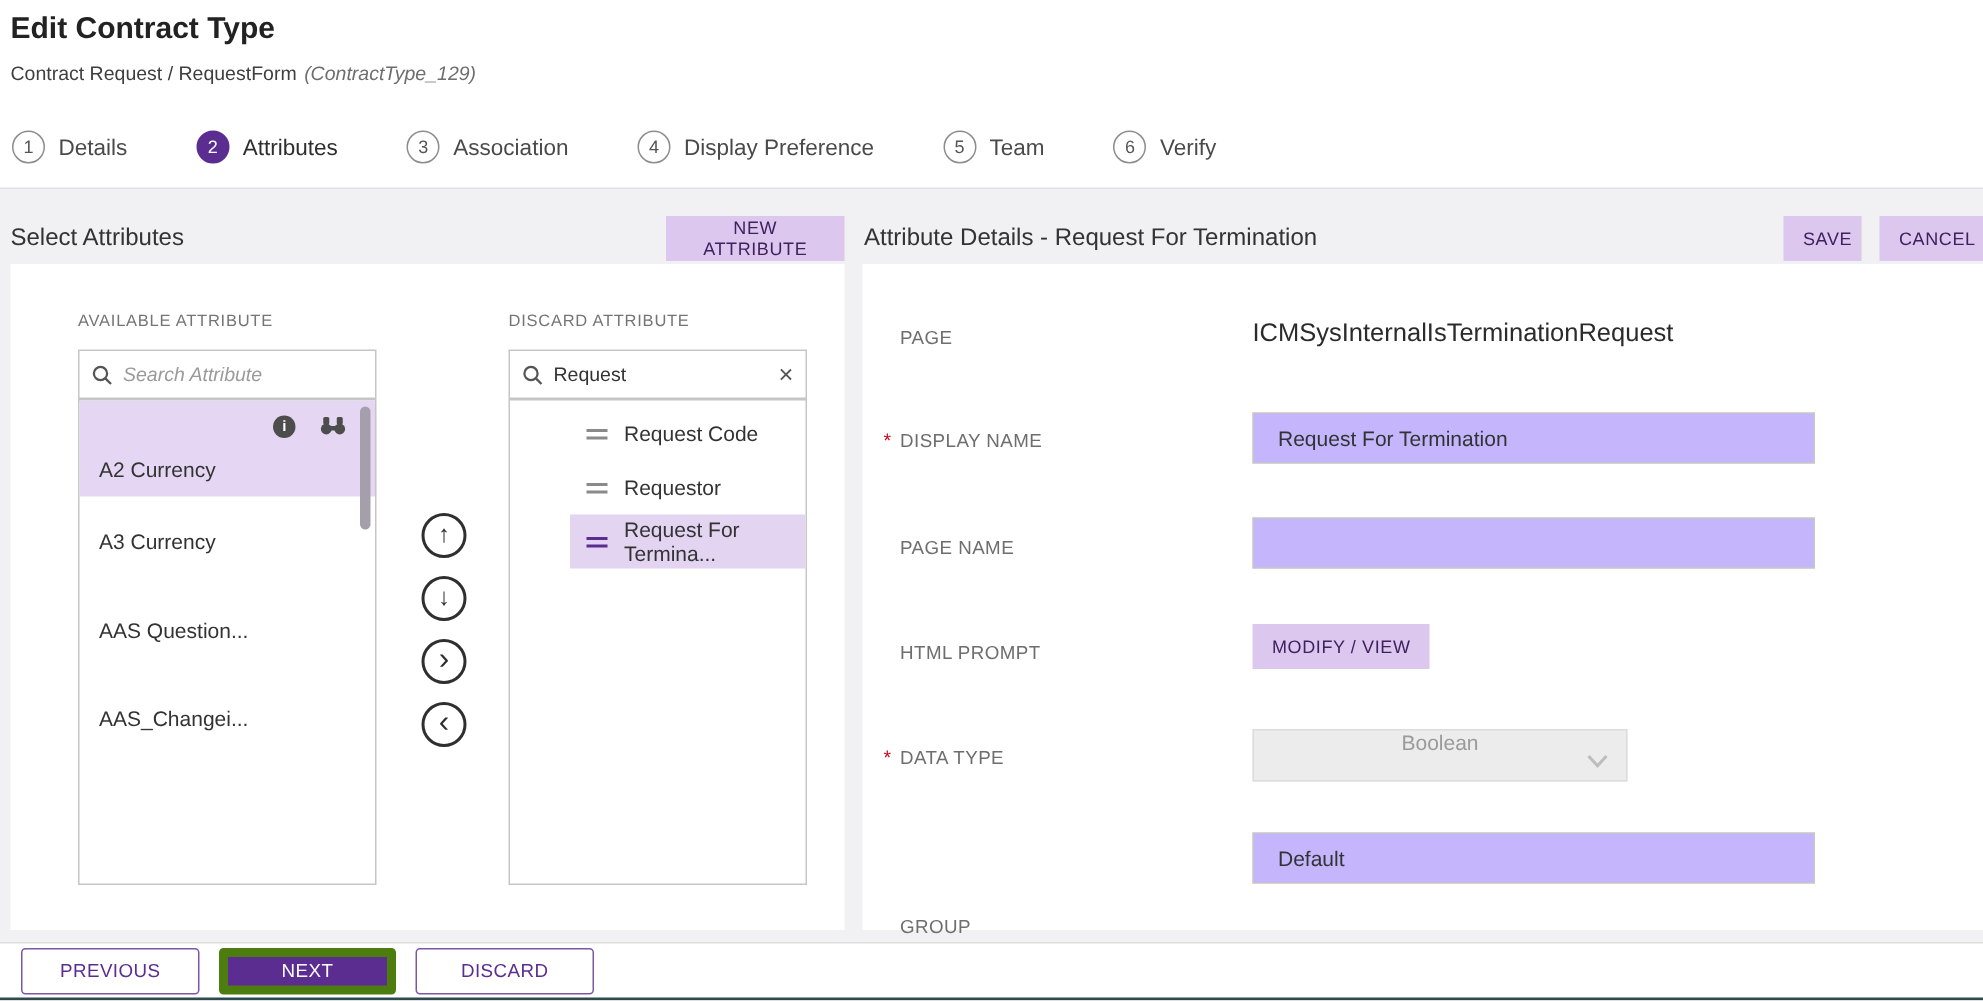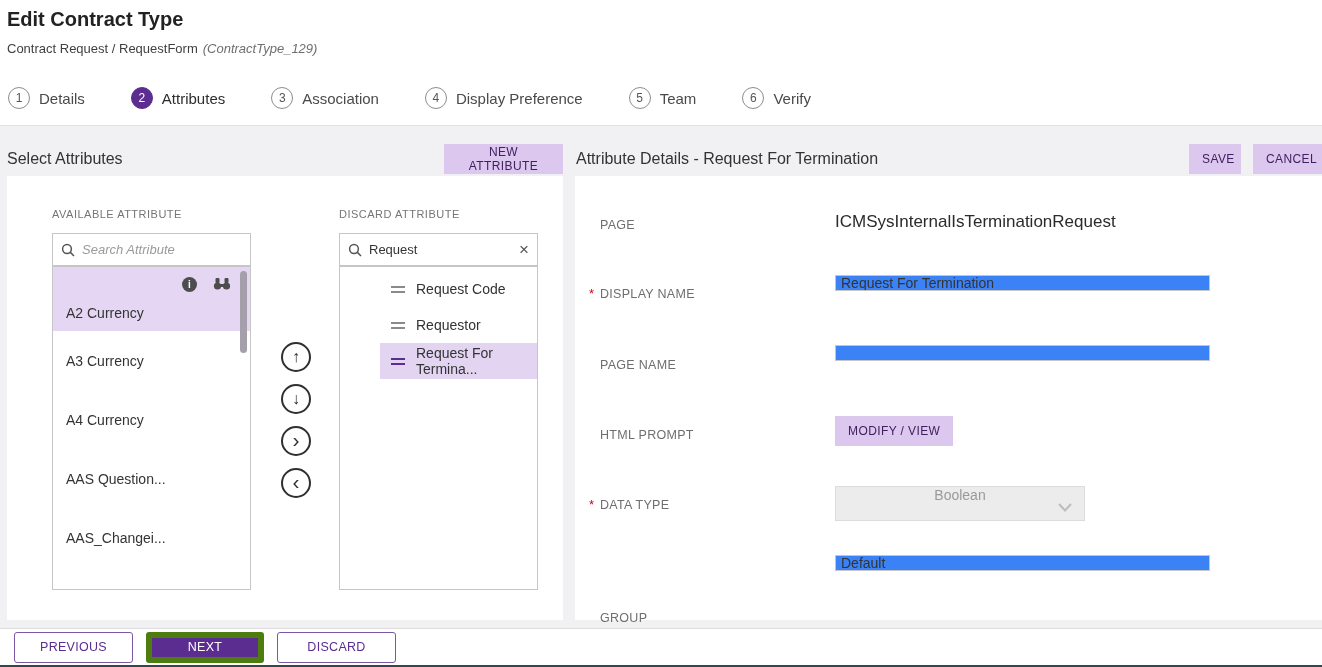--- a/index.html
+++ b/index.html
@@ -55,21 +55,21 @@
   .sel-item { height:36px; display:flex; align-items:center; gap:11px; padding:0 11px; font-size:14px; color:#333; cursor:pointer; }
   .sel-item.selected { background:#e3d4f2; }
   .drag-handle { display:block; width:14px; flex:none; }
   .drag-handle i { display:block; width:14px; height:2px; background:#8a8a8a; margin:3px 0; }
   .sel-item.selected .drag-handle i { background:#5b2d90; }
 
   
   .field-label { position:absolute; left:25px; font-size:12.5px; color:#6e6e6e; letter-spacing:.3px; }
   .req-star { position:absolute; left:14px; color:#d0021b; font-size:13px; }
   .name-value { position:absolute; left:260px; font-size:17px; color:#2b2b2b; }
-  .text-input { position:absolute; left:260px; width:375px; height:16px; border:1px solid #c6c6c6; padding:0 5px; font-size:14px; color:#333; font-family:inherit; outline:none; background:#3b82f6; }
+  .text-input { position:absolute; left:260px; width:375px; height:34px; border:1px solid #c6c6c6; padding:0 16px; font-size:14px; color:#333; font-family:inherit; outline:none; background:#c4b5fd; }
   .select-box { position:absolute; left:260px; width:250px; height:35px; background:#ececec; border:1px solid #dcdcdc; display:flex; align-items:center; padding:0 12px; font-size:14px; color:#9a9a9a; }
   .select-box svg { margin-left:auto; }
 
   
   .footer { position:absolute; left:0; right:0; bottom:0; height:39px; background:#fff; border-top:1px solid #dedede; display:flex; align-items:center; padding:0 0 2px 14px; gap:13px; }
   .footer::after { content:""; position:absolute; left:0; right:0; bottom:0; height:2px; background:#2e4a4e; }
   .btn-outline { width:119px; height:31px; background:#fff; border:1px solid #7d57a5; color:#5b2d90; font-size:12.5px; letter-spacing:.3px; border-radius:3px; cursor:pointer; font-family:inherit; }
   .btn-primary { width:118px; height:31px; background:#5b2d90; border:6px solid #4d7c0f; color:#fff; font-size:12.5px; letter-spacing:.3px; border-radius:3px; cursor:pointer; font-family:inherit; }
 </style>
 </head>
@@ -137,21 +137,20 @@
                 <circle cx="4.5" cy="9" r="3.6" fill="#4d4d4d"></circle>
                 <circle cx="13.5" cy="9" r="3.6" fill="#4d4d4d"></circle>
                 <rect x="6.5" y="7" width="5" height="3" fill="#4d4d4d"></rect>
                 <rect x="2.5" y="1" width="4" height="5" rx="1" fill="#4d4d4d"></rect>
                 <rect x="11.5" y="1" width="4" height="5" rx="1" fill="#4d4d4d"></rect>
               </svg>
             </div>
             <div class="avail-label">A2 Currency</div>
           </div>
           <div class="avail-item">A3 Currency</div>
-          <div class="avail-item">A4 Currency</div>
           <div class="avail-item">AAS Question...</div>
           <div class="avail-item">AAS_Changei...</div>
         </div>
       <div class="scroll-thumb"></div>
     </div>
 
     <div class="move-col">
       <button class="move-btn">↑</button>
       <button class="move-btn">↓</button>
       <button class="move-btn chev">›</button>

